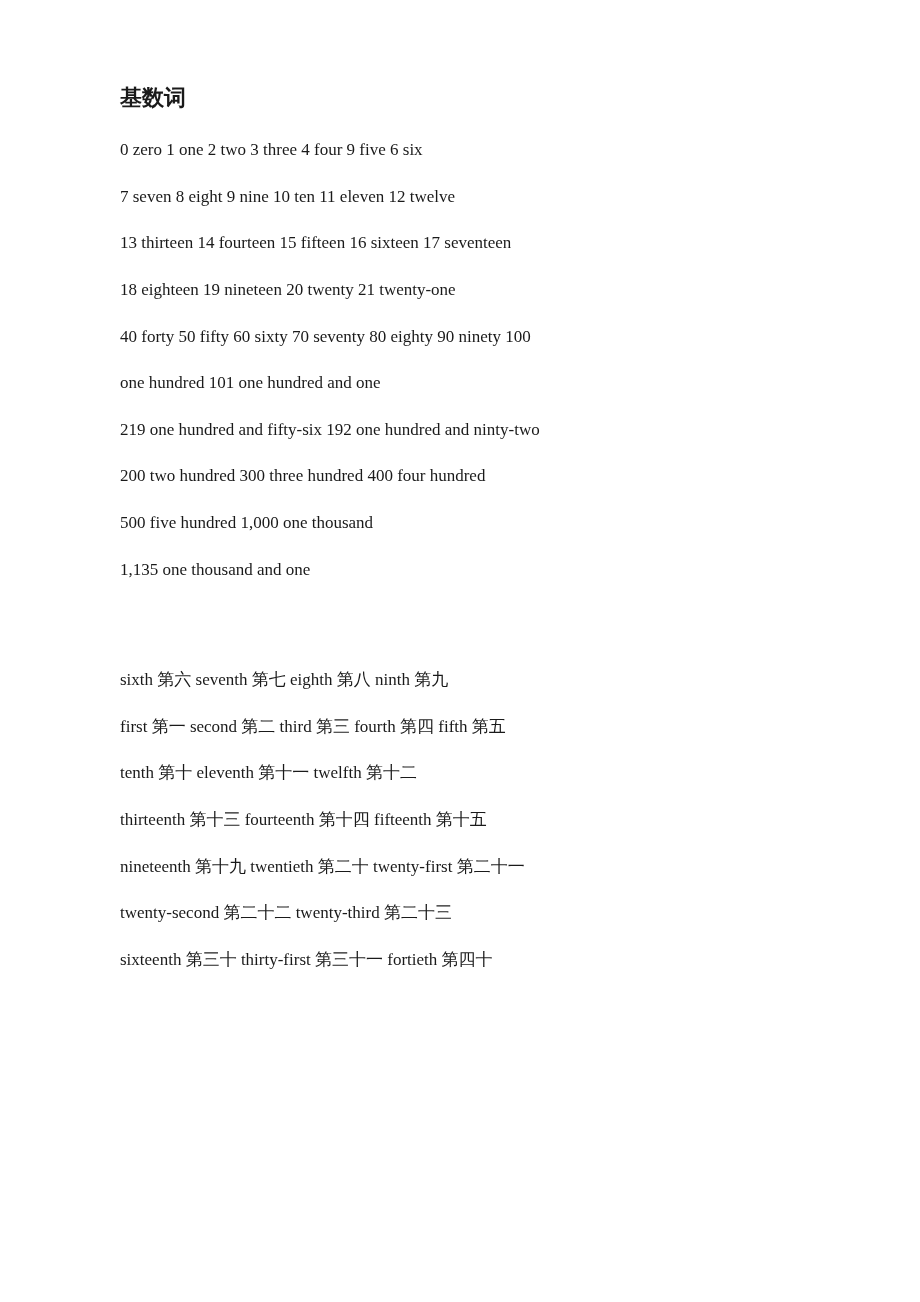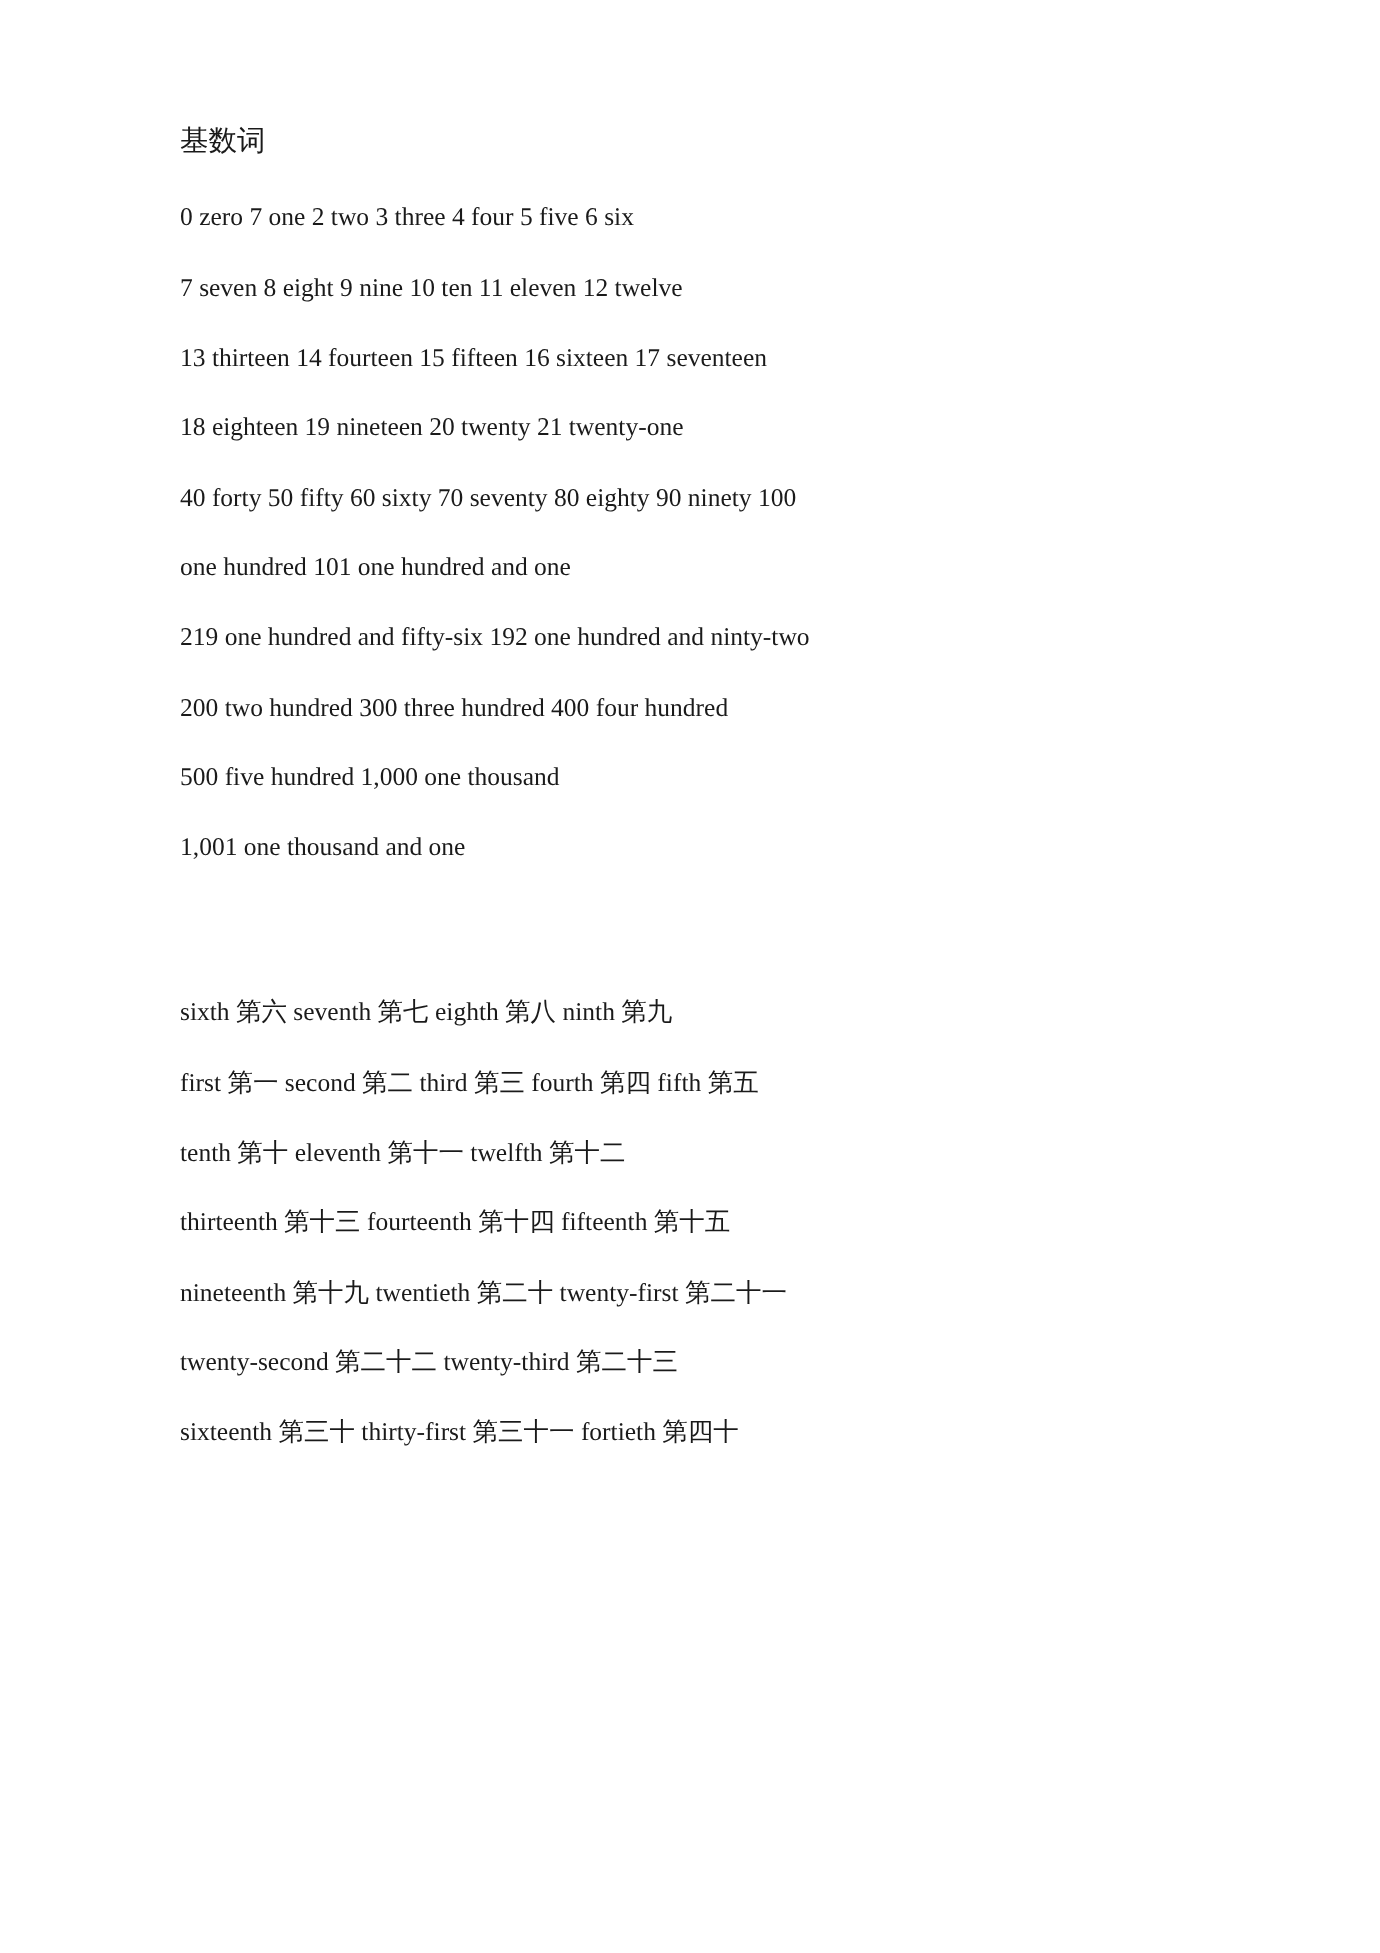--- a/index.html
+++ b/index.html
@@ -11,22 +11,22 @@
       background: #ffffff;
       font-family: "SimSun", "宋体", serif;
       font-size: 18px;
       color: #1a1a1a;
       width: 920px;
       min-height: 1302px;
       padding: 80px 120px;
       line-height: 1.6;
     }
     .section-title {
-      font-size: 19px;
-      font-weight: normal;
+      font-size: 22px;
+      font-weight: bold;
       margin-bottom: 20px;
       color: #1a1a1a;
     }
     .content-line {
       margin-bottom: 16px;
       font-size: 17px;
       line-height: 1.8;
       color: #1a1a1a;
     }
     .section {
@@ -35,30 +35,30 @@
     .spacer {
       height: 40px;
     }
   </style>
 </head>
 <body>
 
 <div class="section">
   <div class="section-title">基数词</div>
   <div>
-    <div class="content-line">0 zero    7 one  2  two    3 three   4 four  5 five     6 six</div>
+    <div class="content-line">0 zero    1 one  2  two    3 three   4 four  9 five     6 six</div>
     <div class="content-line">7 seven   8 eight    9 nine   10 ten   11 eleven   12 twelve</div>
     <div class="content-line">13 thirteen        14 fourteen    15 fifteen     16 sixteen      17 seventeen</div>
     <div class="content-line">18 eighteen        19 nineteen    20 twenty   21 twenty-one</div>
     <div class="content-line">40 forty        50 fifty    60 sixty  70 seventy    80 eighty   90 ninety    100</div>
     <div class="content-line"> one hundred        101 one hundred and one</div>
     <div class="content-line">219 one hundred and fifty-six    192 one hundred and ninty-two</div>
     <div class="content-line">200 two hundred   300 three hundred    400 four hundred</div>
     <div class="content-line">500 five hundred     1,000 one thousand</div>
-    <div class="content-line">1,001 one thousand and one</div>
+    <div class="content-line">1,135 one thousand and one</div>
   </div>
 </div>
 
 <div class="spacer"></div>
 
 <div class="section">
   <div>
     <div class="content-line">sixth  第六     seventh  第七   eighth  第八   ninth  第九</div>
     <div class="content-line">first  第一    second  第二   third  第三    fourth  第四   fifth  第五</div>
     <div class="content-line">tenth  第十   eleventh  第十一   twelfth  第十二</div>

